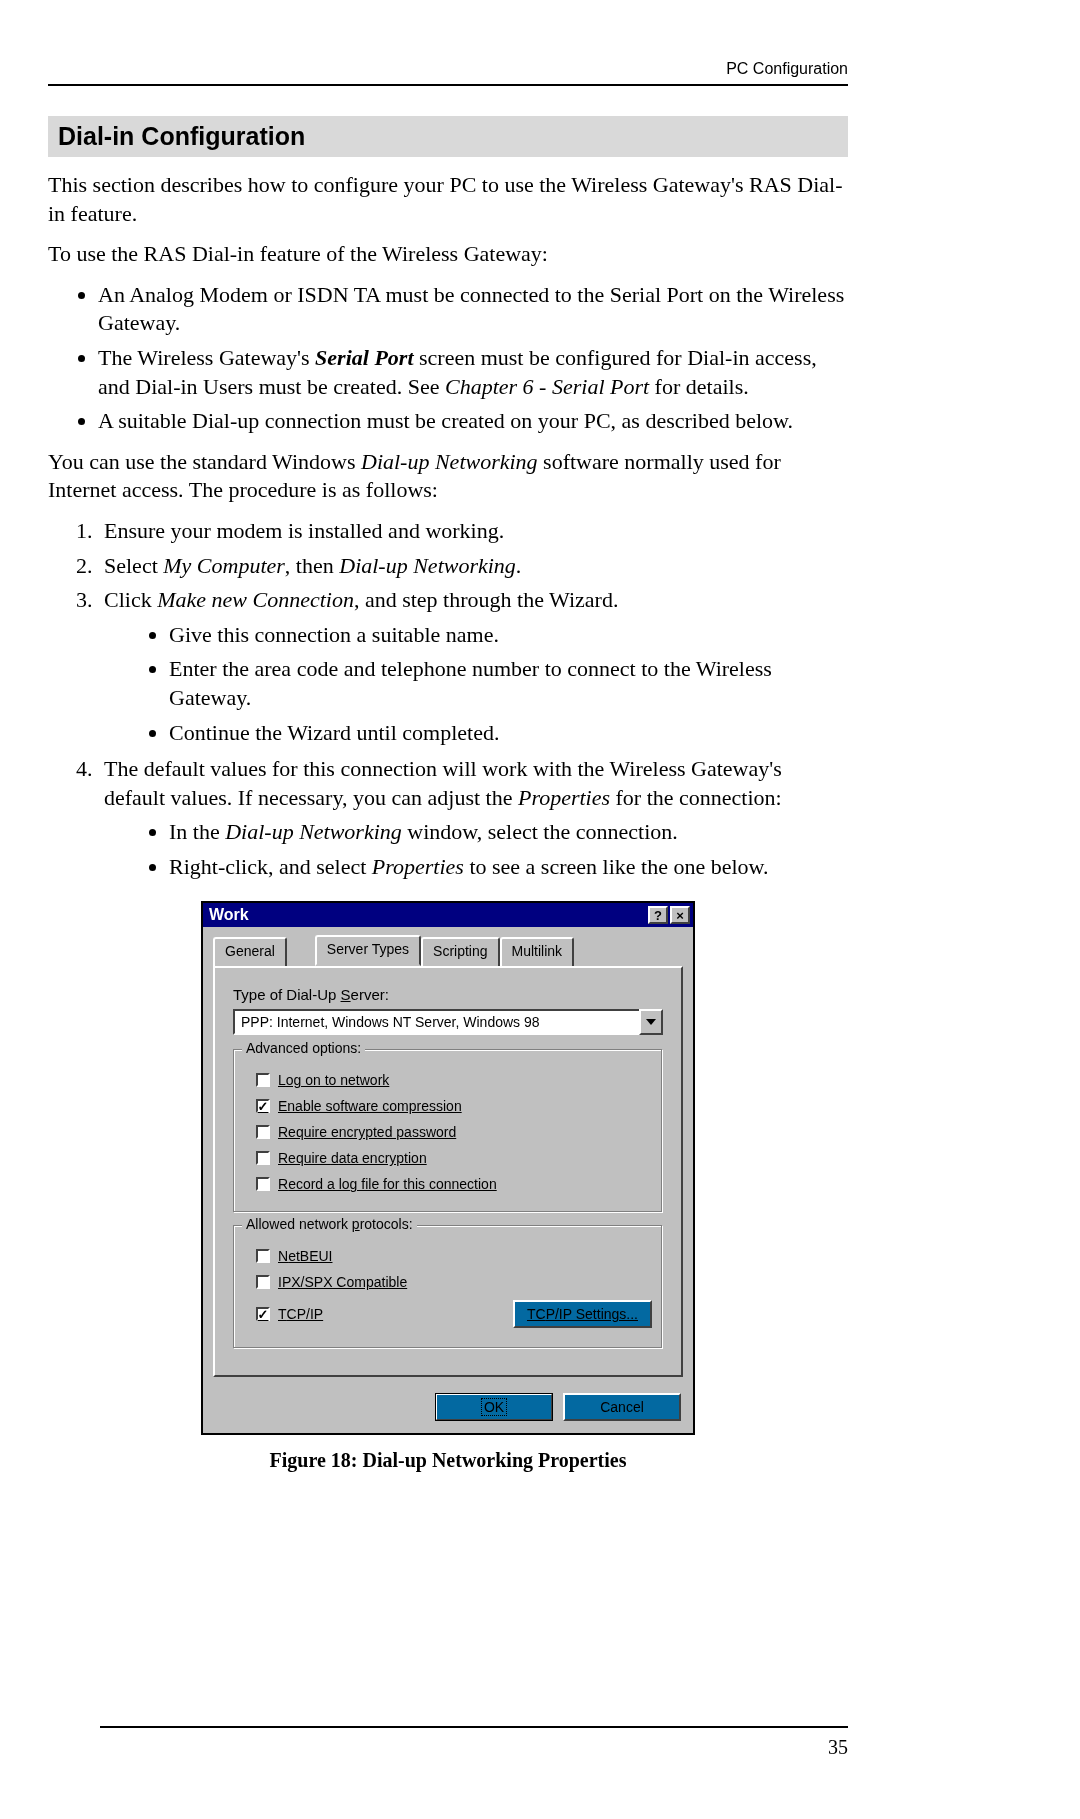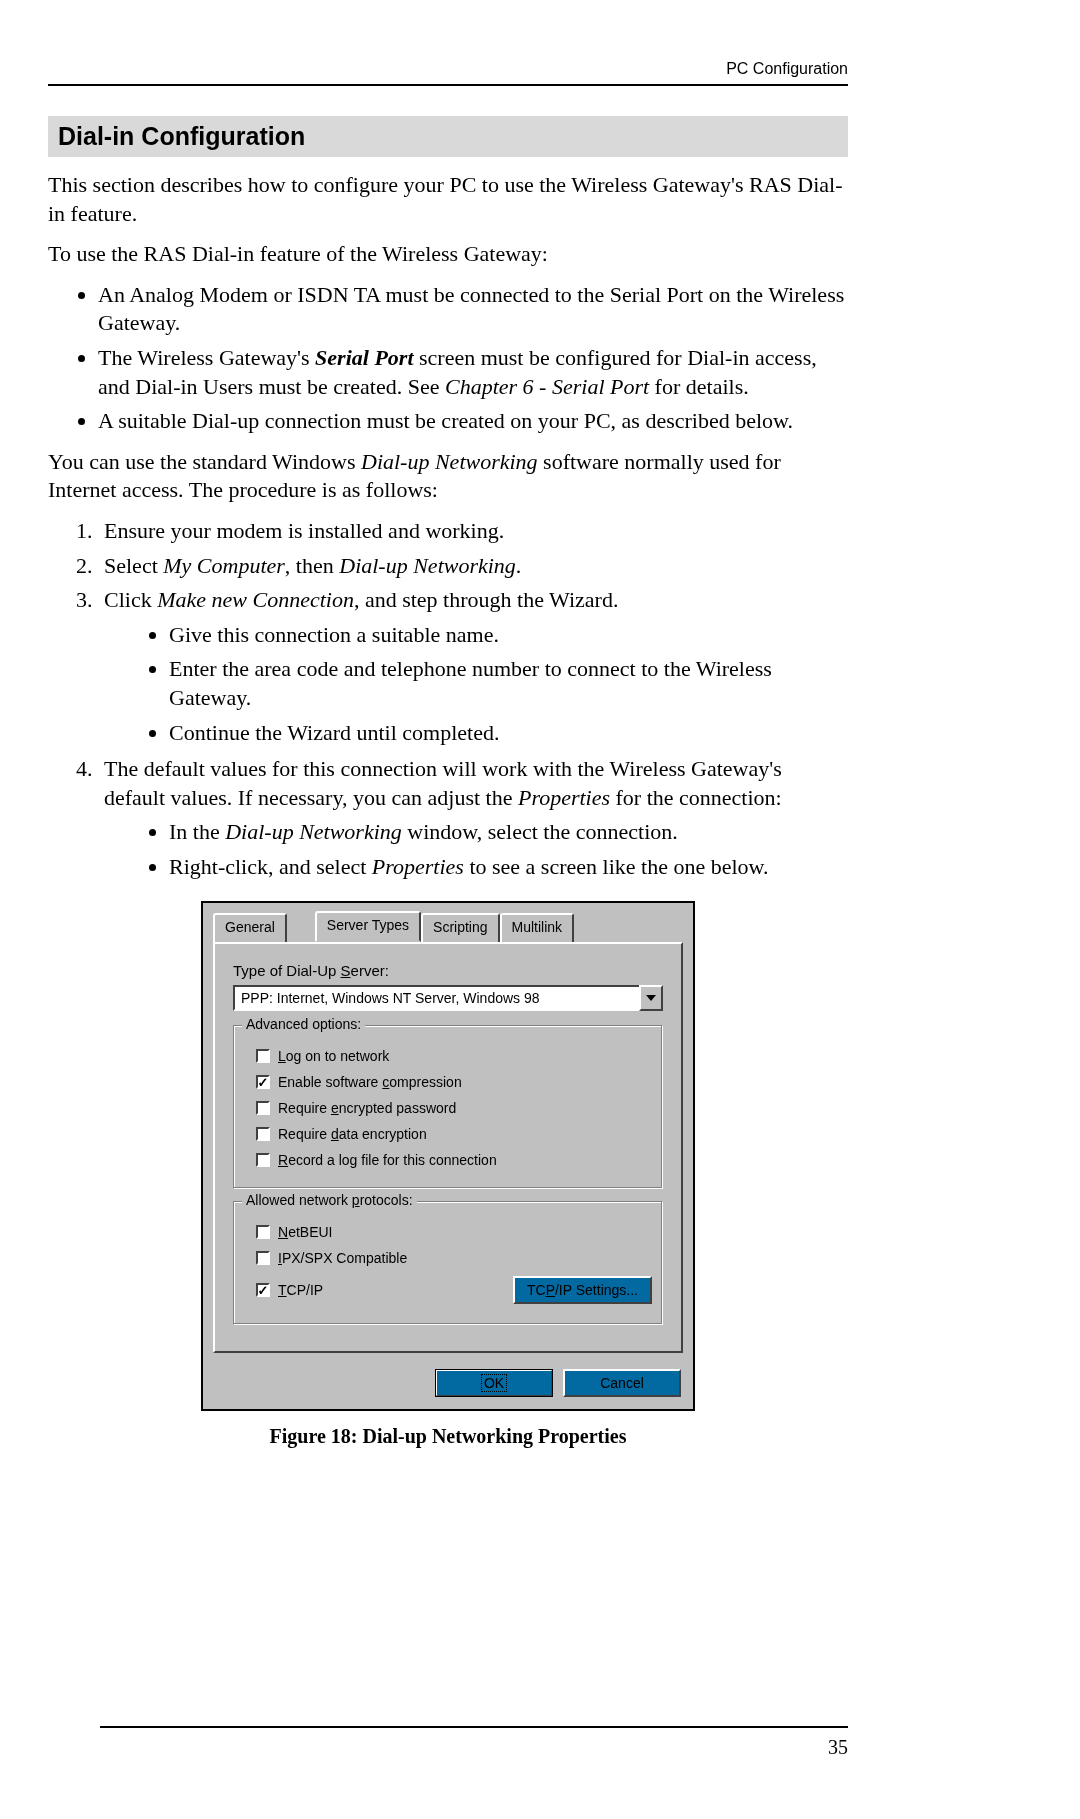--- a/index.html
+++ b/index.html
@@ -180,20 +180,21 @@
     border-top: 6px solid #000;
   }
   .groupbox {
     border: 1px solid #808080;
     border-right-color: #fff;
     border-bottom-color: #fff;
     box-shadow: inset -1px -1px 0 #808080, inset 1px 1px 0 #fff;
     margin: 10px 4px 12px 4px;
     padding: 12px 10px 10px 10px;
     position: relative;
+    text-decoration: underline;
   }
   .groupbox .legend {
     position: absolute;
     top: -10px;
     left: 8px;
     background: #c0c0c0;
     padding: 0 4px;
     font-size: 14px;
   }
   .chk-row {
@@ -293,20 +294,30 @@
       <span>The default values for this connection will work with the Wireless Gateway's default values. If necessary, you can adjust the <i>Properties</i> for the connection:</span>
       <ul class="sub-bullets">
         <li>In the <i>Dial-up Networking</i> window, select the connection.</li>
         <li>Right-click, and select <i>Properties</i> to see a screen like the one below.</li>
       </ul>
     </li>
   </ol>
 
   <div class="dialog-wrap">
     <div class="dialog">
+      <div class="titlebar">
+        <span>Work</span>
+        <span class="spacer"></span>
+        <span class="tb-btn">
+            <span>?</span>
+          </span>
+        <span class="tb-btn">
+            <span>×</span>
+          </span>
+      </div>
 
       <div class="tabs">
         <div class="tab">General</div>
         <div class="tab active">Server Types</div>
         <div class="tab">Scripting</div>
         <div class="tab">Multilink</div>
       </div>
 
       <div class="tab-panel">
         <div class="field-label">

